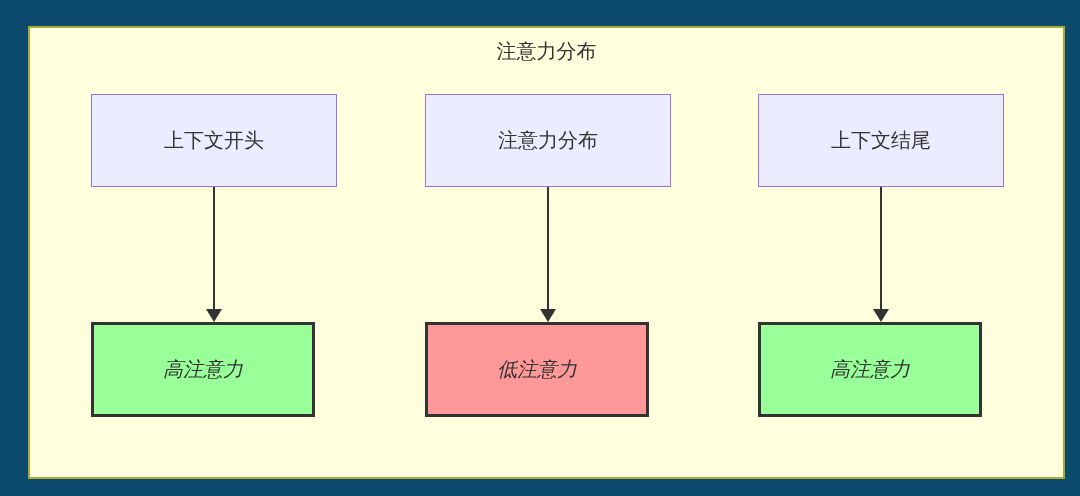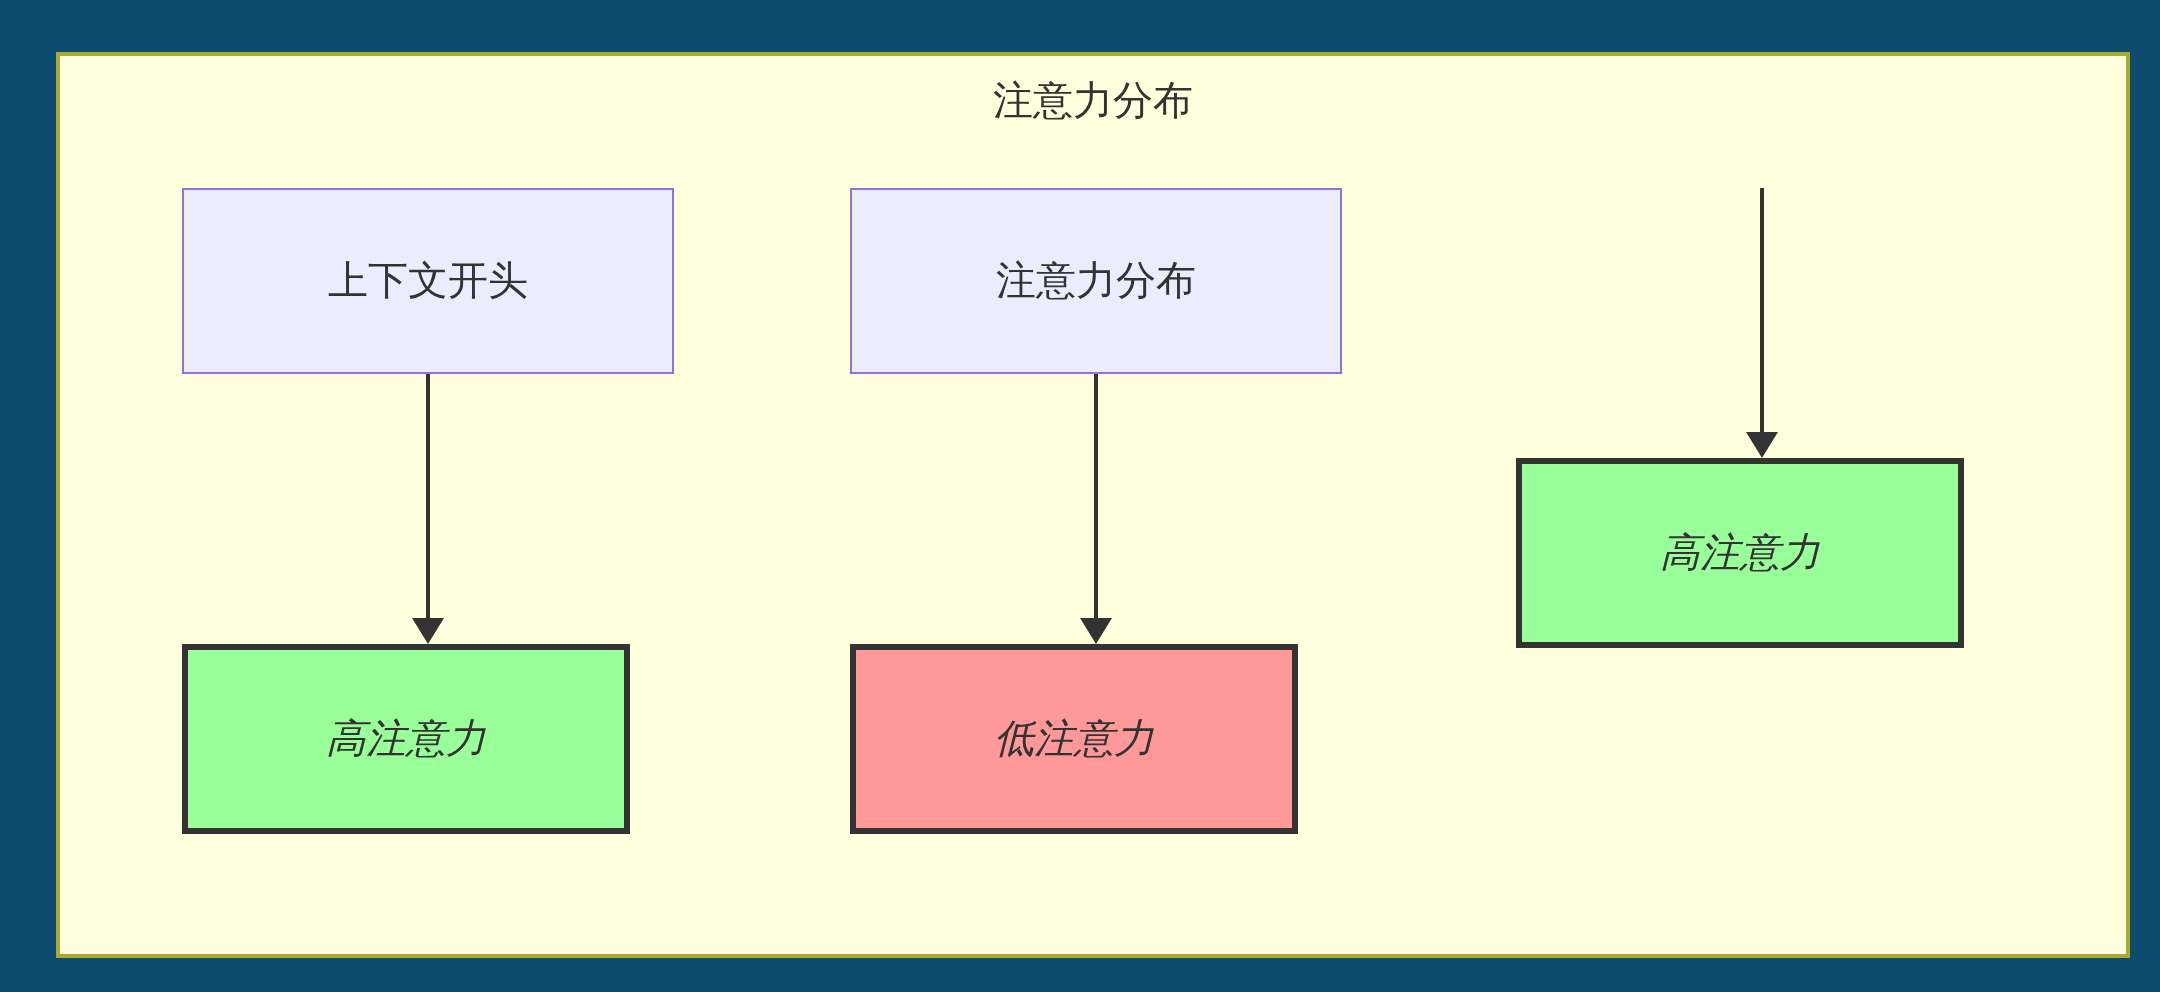--- a/index.html
+++ b/index.html
@@ -108,20 +108,21 @@
     <div class="col col-2">
       <div class="node node-source">注意力分布</div>
       <div class="arrow">
         <div class="arrow-shaft"></div>
         <div class="arrow-head"></div>
       </div>
       <div class="node node-target target-low">低注意力</div>
     </div>
 
     <div class="col col-3">
+      <div class="node node-source">上下文结尾</div>
       <div class="arrow">
         <div class="arrow-shaft"></div>
         <div class="arrow-head"></div>
       </div>
       <div class="node node-target target-high">高注意力</div>
     </div>
   </div>
 </div>
 
 </body></html>

